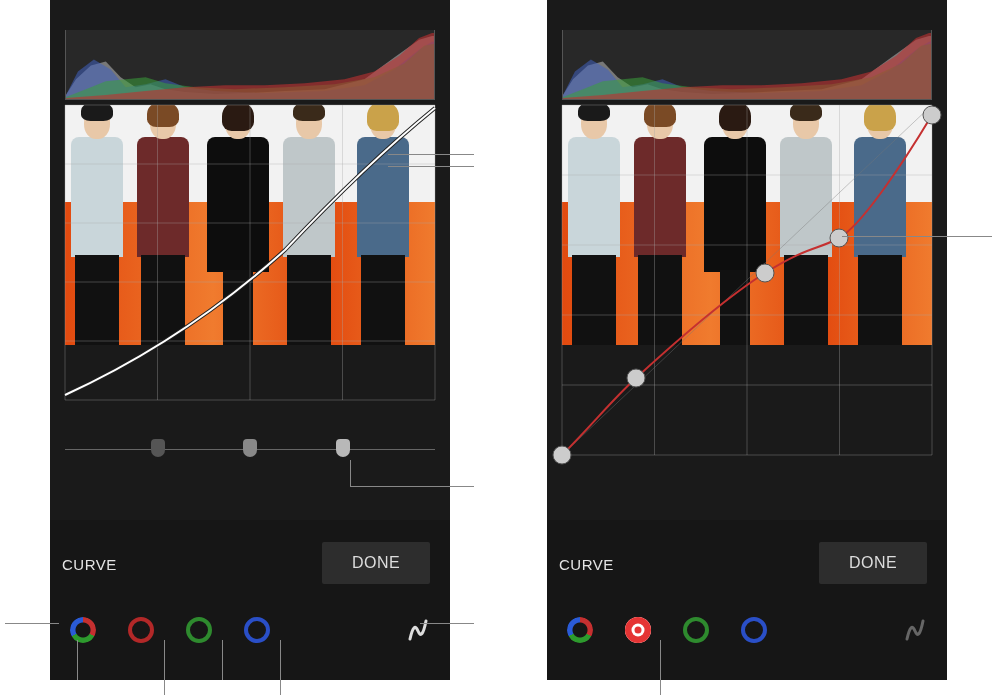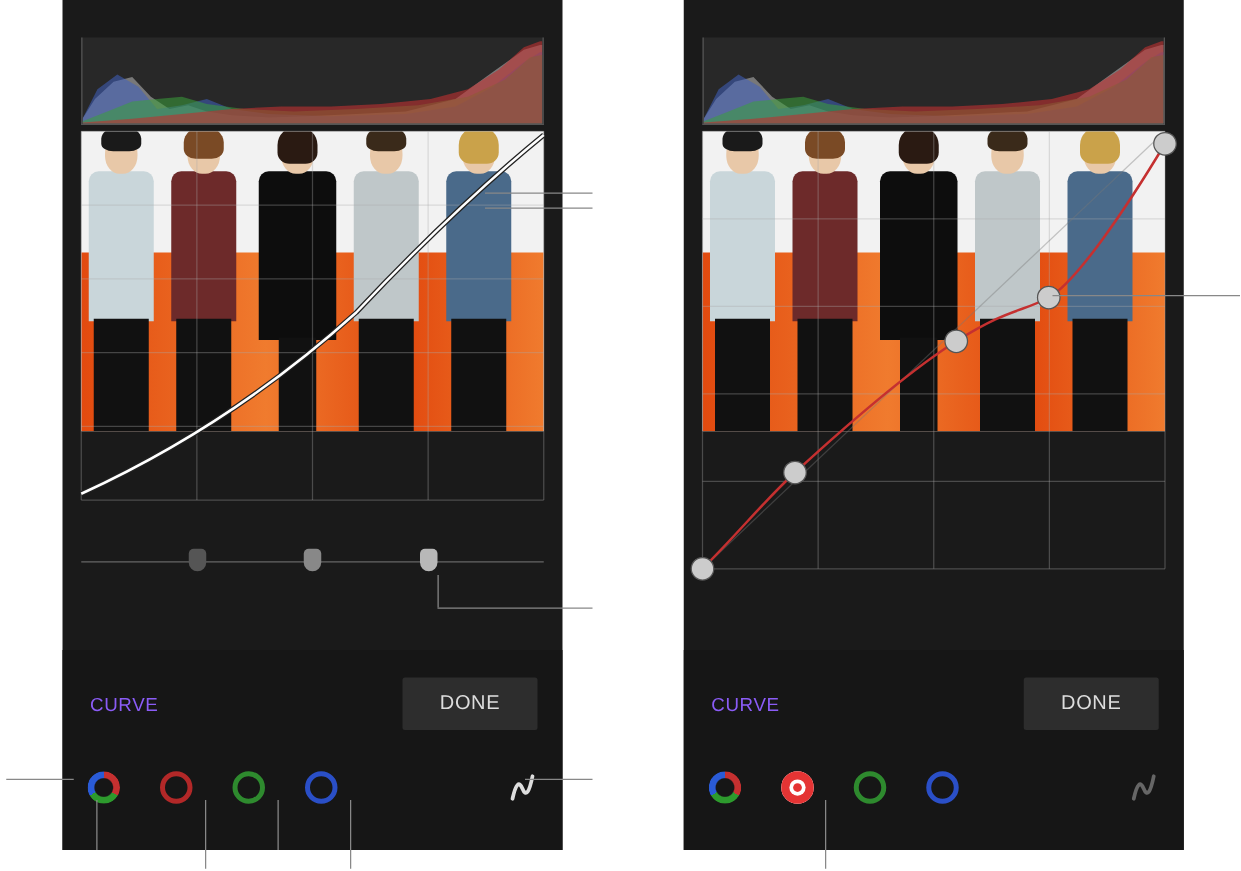--- a/index.html
+++ b/index.html
@@ -91,22 +91,22 @@
   .slider-handle.dim { background:#555;}
   .slider-handle.light { background:#b8b8b8;}
 
   
   .footer {
     position:absolute; left:0; right:0; bottom:0;
     height: 160px;
     background:#161616;
   }
   .curve-label {
-    position:absolute; left:22px; top:36px;
-    color:#8b5cf6; font-size:15px; letter-spacing:.5px; font-weight:400;
+    position:absolute; left:12px; top:36px;
+    color:#e5e5e5; font-size:15px; letter-spacing:.5px; font-weight:400;
   }
   .done-btn {
     position:absolute; right:20px; top:22px;
     width:108px; height:42px;
     background:#2d2d2d;
     color:#ddd; font-size:16px; letter-spacing:.5px;
     display:flex; align-items:center; justify-content:center;
     border-radius:2px;
     cursor:pointer;
   }

